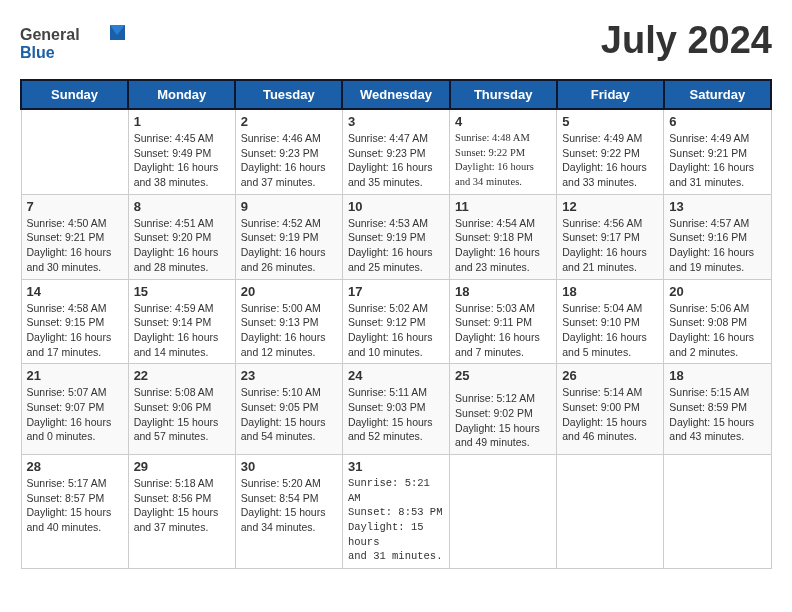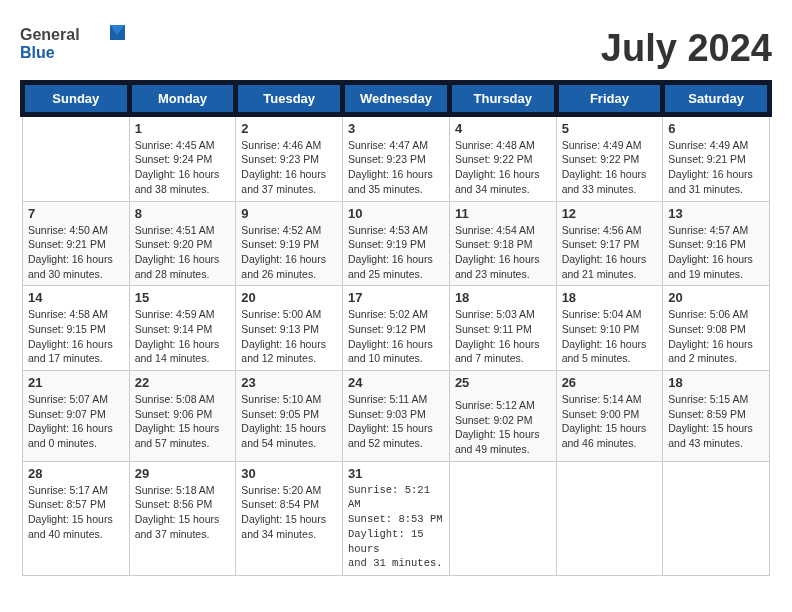--- a/index.html
+++ b/index.html
@@ -15,21 +15,20 @@
       justify-content: space-between;
       align-items: flex-start;
       margin-bottom: 10px;
     }
     .logo {
       display: flex;
       align-items: center;
     }
     .title-section {
       text-align: right;
-      margin-top: 8px;
     }
     .month-title {
       font-size: 38px;
       font-weight: bold;
       color: #333;
       line-height: 1.1;
     }
     .subtitle {
       font-size: 15px;
       color: #555;
@@ -38,21 +37,21 @@
       width: 100%;
       border-collapse: collapse;
       border: 1px solid #ccc;
     }
     .calendar th {
       background-color: #1a5fa8;
       color: #fff;
       text-align: center;
       padding: 6px 8px;
       font-size: 13px;
-      border: 5px solid #0f172a;
+      border: 2px solid #0f172a;
     }
     .calendar td {
       border: 1px solid #ccc;
       vertical-align: top;
       padding: 4px 5px;
       width: 107px;
       min-height: 80px;
     }
     .day-number {
       font-size: 13px;
@@ -106,41 +105,41 @@
         <th>Friday</th>
         <th>Saturday</th>
       </tr>
   </thead>
   <tbody id="calendar-body">
   <tr>
         <td class="empty-cell"></td>
         <td>
           <span class="day-number">1</span>
           <div class="day-info" style="white-space: pre-line;">Sunrise: 4:45 AM
-Sunset: 9:24 PM
+Sunset: 9:49 PM
 Daylight: 16 hours
 and 38 minutes.</div>
         </td>
         <td>
           <span class="day-number">2</span>
           <div class="day-info" style="white-space: pre-line;">Sunrise: 4:46 AM
 Sunset: 9:23 PM
 Daylight: 16 hours
 and 37 minutes.</div>
         </td>
         <td>
           <span class="day-number">3</span>
           <div class="day-info" style="white-space: pre-line;">Sunrise: 4:47 AM
 Sunset: 9:23 PM
 Daylight: 16 hours
 and 35 minutes.</div>
         </td>
         <td>
           <span class="day-number">4</span>
-          <div class="day-info" style="white-space: pre-line;">Sunrise: 4:48 AM
+          <div class="day-info" style="white-space: pre-line; font-family: Liberation Serif, serif;">Sunrise: 4:48 AM
 Sunset: 9:22 PM
 Daylight: 16 hours
 and 34 minutes.</div>
         </td>
         <td>
           <span class="day-number">5</span>
           <div class="day-info" style="white-space: pre-line;">Sunrise: 4:49 AM
 Sunset: 9:22 PM
 Daylight: 16 hours
 and 33 minutes.</div>

